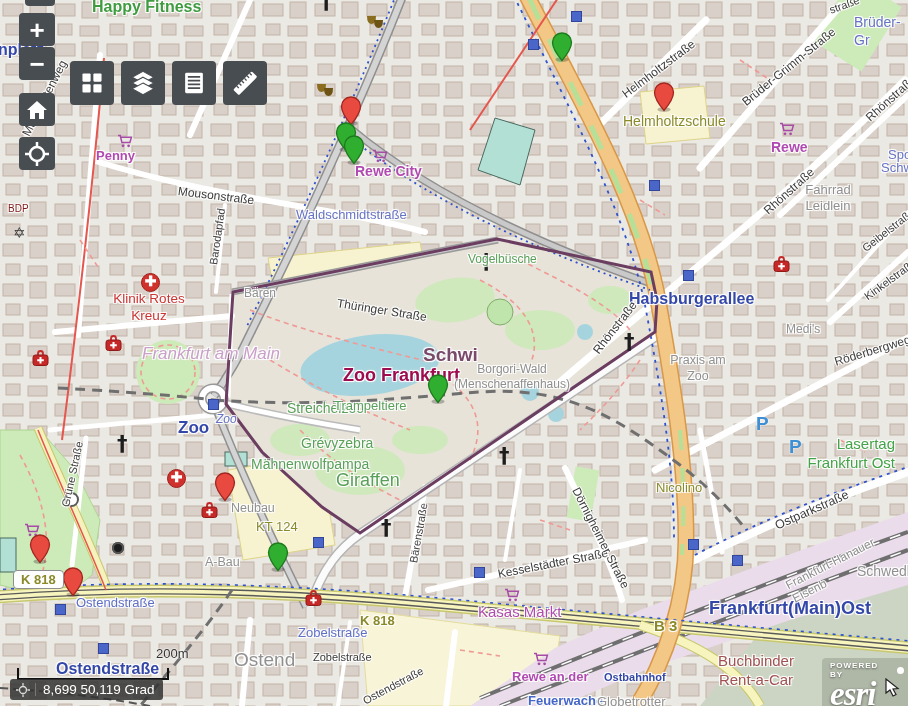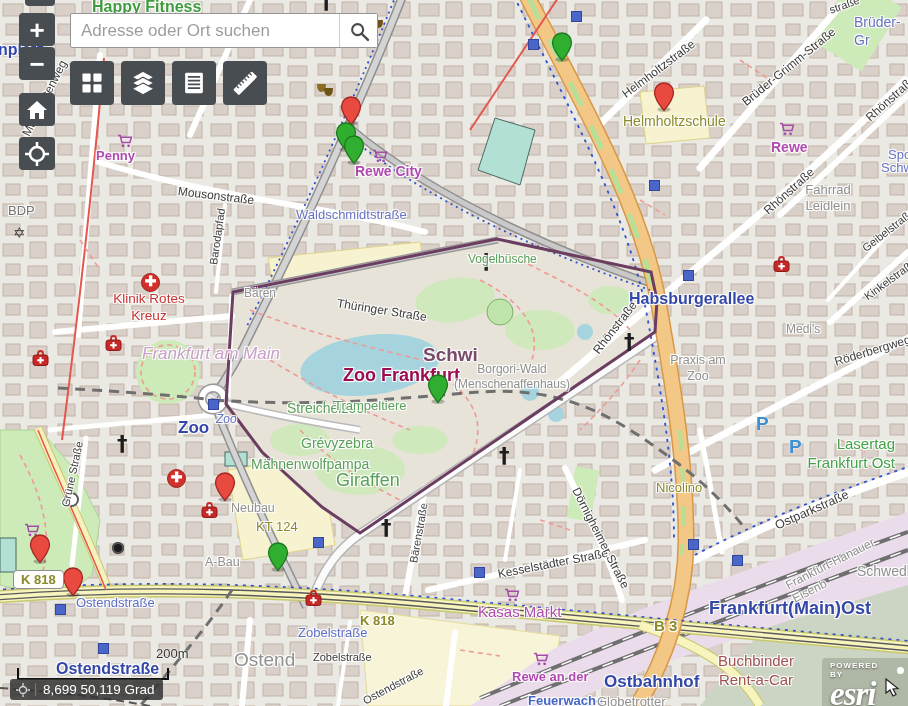--- a/index.html
+++ b/index.html
@@ -299,21 +299,21 @@
       <div class="poi poi-church" style="position: absolute; left: 117px; top: 432px;">†</div>
       <div class="poi poi-church" style="position: absolute; left: 321px; top: -10px;">†</div>
       <div class="poi poi-monument" style="position: absolute; left: 112px; top: 542px;"></div>
       <div class="poi poi-roundabout" style="position: absolute; left: 64px; top: 492px;"></div>
     </div>
   <div id="label-layer">
       <span class="map-label" style="left: 92px; top: -3px; color: rgb(63, 155, 63); font-size: 16px; font-weight: 700;">Happy Fitness</span>
       <span class="map-label" style="left: -2px; top: 40px; color: rgb(51, 71, 168); font-size: 16px; font-weight: 700;">nplatz</span>
       <span class="map-label" style="left: 26px; top: 128px; color: rgb(60, 60, 60); font-size: 12px; font-weight: 400; transform: rotate(-63deg); transform-origin: 0px 50%;">Musikantenweg</span>
       <span class="map-label" style="left: 96px; top: 148px; color: rgb(176, 74, 176); font-size: 13px; font-weight: 700;">Penny</span>
-      <span class="map-label" style="left: 8px; top: 203px; color: #737373; font-size: 13px; font-weight: 400;">BDP</span>
+      <span class="map-label" style="left: 8px; top: 203px; color: #7f1d1d; font-size: 10px; font-weight: 400;">BDP</span>
       <span class="map-label" style="left: 178px; top: 184px; color: rgb(60, 60, 60); font-size: 12px; font-weight: 400; transform: rotate(7deg); transform-origin: 0px 50%;">Mousonstraße</span>
       <span class="map-label" style="left: 214px; top: 258px; color: rgb(60, 60, 60); font-size: 11px; font-weight: 400; transform: rotate(-82deg); transform-origin: 0px 50%;">Barodapfad</span>
       <span class="map-label" style="left: 296px; top: 207px; color: rgb(102, 115, 196); font-size: 13px; font-weight: 400;">Waldschmidtstraße</span>
       <span class="map-label" style="left: 355px; top: 163px; color: rgb(176, 74, 176); font-size: 14px; font-weight: 700;">Rewe City</span>
       <span class="map-label" style="left: 337px; top: 296px; color: rgb(60, 60, 60); font-size: 12px; font-weight: 400; transform: rotate(9deg); transform-origin: 0px 50%;">Thüringer Straße</span>
       <span class="map-label" style="left: 244px; top: 286px; color: rgb(144, 144, 144); font-size: 12px; font-weight: 400;">Bären</span>
       <span class="map-label" style="left: 468px; top: 252px; color: rgb(90, 160, 90); font-size: 12px; font-weight: 400;">Vogelbüsche</span>
       <span class="map-label" style="left: 423px; top: 343px; color: rgb(122, 74, 106); font-size: 19px; font-weight: 700;">Schwi</span>
       <span class="map-label" style="left: 343px; top: 364px; color: rgb(156, 12, 79); font-size: 18px; font-weight: 700;">Zoo Frankfurt</span>
       <span class="map-label" style="left: 452px; top: 362px; color: rgb(143, 143, 143); font-size: 12px; font-weight: 400; width: 120px; text-align: center; display: inline-block;">Borgori-Wald
@@ -355,21 +355,21 @@
       <span class="map-label" style="left: 414px; top: 556px; color: rgb(60, 60, 60); font-size: 11px; font-weight: 400; transform: rotate(-80deg); transform-origin: 0px 50%;">Bärenstraße</span>
       <span class="map-label" style="left: 498px; top: 567px; color: rgb(60, 60, 60); font-size: 12px; font-weight: 400; transform: rotate(-11deg); transform-origin: 0px 50%;">Kesselstädter Straße</span>
       <span class="map-label" style="left: 575px; top: 481px; color: rgb(60, 60, 60); font-size: 12px; font-weight: 400; transform: rotate(63deg); transform-origin: 0px 50%;">Dörnigheimer Straße</span>
       <span class="map-label" style="left: 656px; top: 480px; color: rgb(138, 138, 42); font-size: 13px; font-weight: 400;">Nicolino</span>
       <span class="map-label" style="left: 776px; top: 519px; color: rgb(60, 60, 60); font-size: 12.5px; font-weight: 400; transform: rotate(-24deg); transform-origin: 0px 50%;">Ostparkstraße</span>
       <span class="map-label" style="left: 795px; top: 435px; color: rgb(68, 163, 72); font-size: 15px; font-weight: 400; width: 100px; text-align: right; display: inline-block;">Lasertag
 Frankfurt Ost</span>
       <span class="map-label" style="left: 709px; top: 597px; color: rgb(51, 71, 168); font-size: 18px; font-weight: 700;">Frankfurt(Main)Ost</span>
       <span class="map-label" style="left: 857px; top: 563px; color: rgb(144, 144, 144); font-size: 14px; font-weight: 400;">Schwedl</span>
       <span class="map-label" style="left: 790px; top: 578px; color: rgb(143, 143, 143); font-size: 12px; font-weight: 400; transform: rotate(-27deg); transform-origin: 0px 50%;">Frankfurt-Hanauer Eisenb</span>
-      <span class="map-label" style="left: 604px; top: 671px; color: rgb(51, 71, 168); font-size: 17px; font-weight: 700;">Ostbahnhof</span>
+      <span class="map-label" style="left: 604px; top: 671px; color: rgb(51, 71, 168); font-size: 11px; font-weight: 700;">Ostbahnhof</span>
       <span class="map-label" style="left: 714px; top: 652px; color: rgb(160, 82, 82); font-size: 15px; font-weight: 400; width: 84px; text-align: center; display: inline-block;">Buchbinder
 Rent-a-Car</span>
       <span class="map-label" style="left: 512px; top: 669px; color: rgb(176, 74, 176); font-size: 13px; font-weight: 700;">Rewe an der</span>
       <span class="map-label" style="left: 528px; top: 693px; color: rgb(68, 102, 200); font-size: 13px; font-weight: 700;">Feuerwache</span>
       <span class="map-label" style="left: 597px; top: 694px; color: rgb(144, 144, 144); font-size: 13px; font-weight: 400;">Globetrotter</span>
       <span class="map-label" style="left: 478px; top: 603px; color: rgb(176, 74, 176); font-size: 15px; font-weight: 400;">Kasas Markt</span>
       <span class="map-label" style="left: 618px; top: 617px; color: rgb(138, 138, 42); font-size: 15px; font-weight: 700; padding-left: 36px;">B 3</span>
       <span class="map-label" style="left: 360px; top: 613px; color: rgb(138, 138, 42); font-size: 13px; font-weight: 700;">K 818</span>
       <span class="map-label" style="left: 76px; top: 595px; color: rgb(94, 111, 200); font-size: 13px; font-weight: 400;">Ostendstraße</span>
       <span class="map-label" style="left: 298px; top: 625px; color: rgb(94, 111, 200); font-size: 13px; font-weight: 400;">Zobelstraße</span>
@@ -432,29 +432,20 @@
       <path d="M11 1 L21 10 H18 V19 H13 V13 H9 V19 H4 V10 H1 Z" fill="#fff"></path>
     </svg>
   </button>
   <button class="ctl-btn" style="top:137px">
     <svg width="24" height="24" viewBox="0 0 24 24">
       <circle cx="12" cy="12" r="7" fill="none" stroke="#fff" stroke-width="2.5"></circle>
       <path d="M12 0v4 M12 20v4 M0 12h4 M20 12h4" stroke="#fff" stroke-width="2.5"></path>
     </svg>
   </button>
 
-  <div id="searchbox">
-    <input type="text" placeholder="Adresse oder Ort suchen" style="">
-    <button id="search-btn">
-      <svg width="22" height="22" viewBox="0 0 32 32">
-        <circle cx="14" cy="14" r="8" fill="none" stroke="#4a4a4a" stroke-width="3"></circle>
-        <path d="M20 20 L29 29" stroke="#4a4a4a" stroke-width="3.5" stroke-linecap="round"></path>
-      </svg>
-    </button>
-  </div>
 
   <button class="tb-btn" style="left:70px">
     <svg width="30" height="30" viewBox="0 0 44 44">
       <rect x="8" y="8" width="12" height="12" rx="1.5" fill="#fff"></rect>
       <rect x="24" y="8" width="12" height="12" rx="1.5" fill="#fff"></rect>
       <rect x="8" y="24" width="12" height="12" rx="1.5" fill="#fff"></rect>
       <rect x="24" y="24" width="12" height="12" rx="1.5" fill="#fff"></rect>
     </svg>
   </button>
   <button class="tb-btn" style="left:121px">

